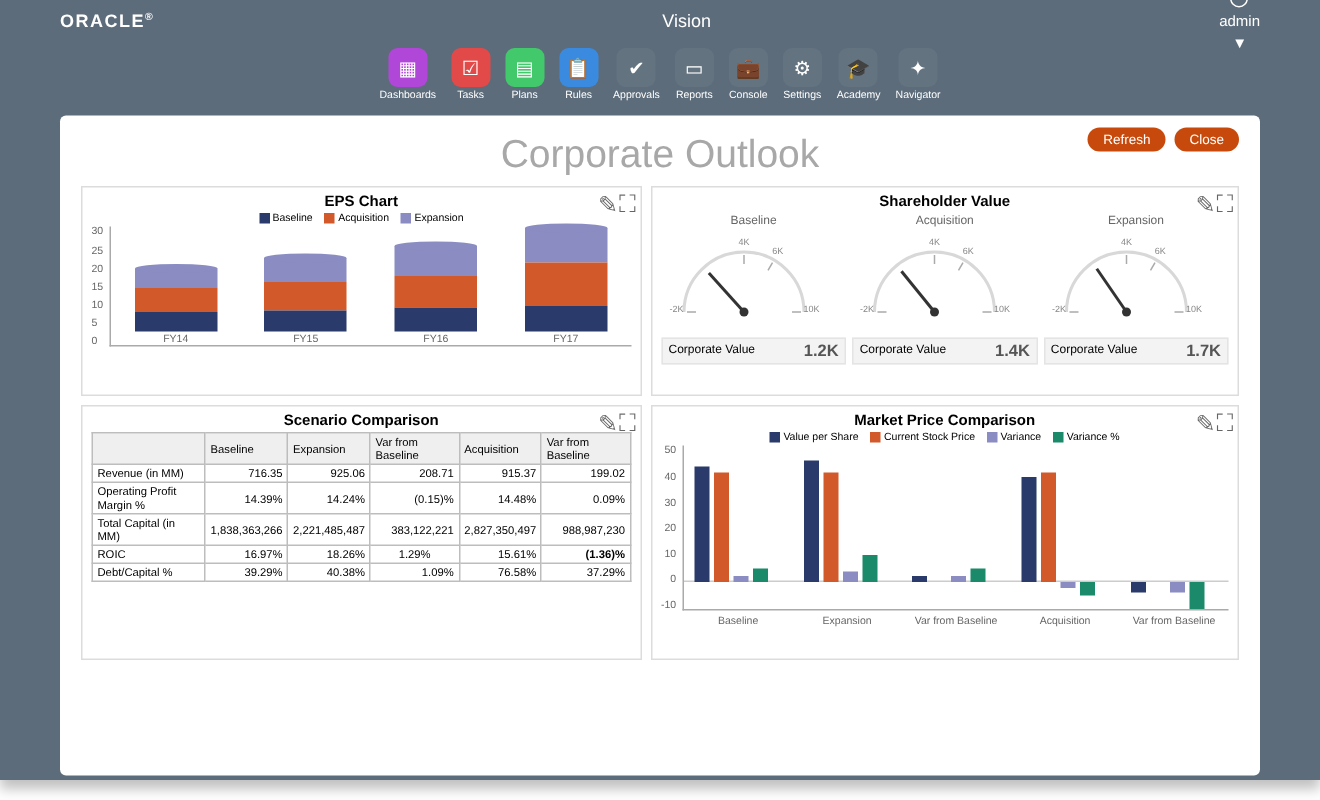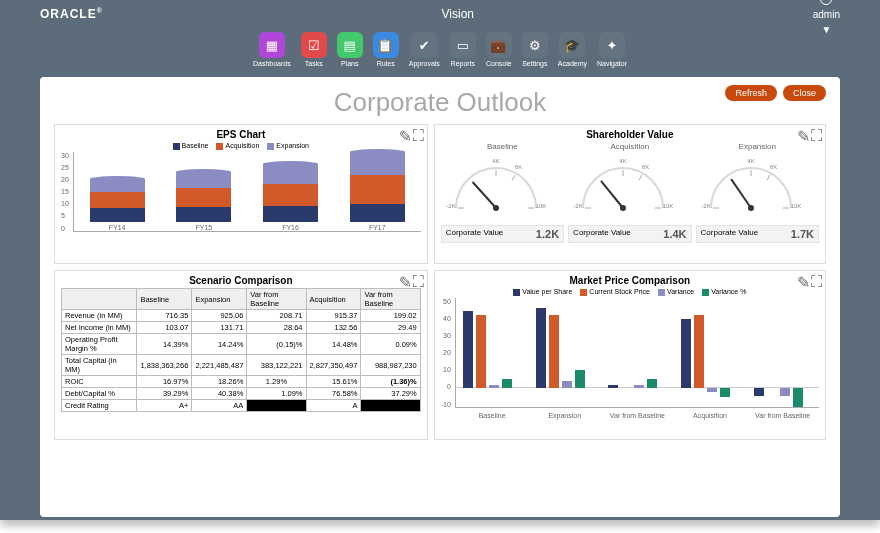--- a/index.html
+++ b/index.html
@@ -296,28 +296,20 @@
           <tbody>
               <tr>
                 <td>Revenue (in MM)</td>
                 <td style="text-align: right;">716.35</td>
                 <td style="text-align: right;">925.06</td>
                 <td style="text-align: right;">208.71</td>
                 <td style="text-align: right;">915.37</td>
                 <td style="text-align: right;">199.02</td>
               </tr>
               <tr>
-                <td>Net Income (in MM)</td>
-                <td style="text-align: right;">103.07</td>
-                <td style="text-align: right;">131.71</td>
-                <td style="text-align: right;">28.64</td>
-                <td style="text-align: right;">132.56</td>
-                <td style="text-align: right;">29.49</td>
-              </tr>
-              <tr>
                 <td>Operating Profit Margin %</td>
                 <td style="text-align: right;">14.39%</td>
                 <td style="text-align: right;">14.24%</td>
                 <td style="text-align: right;">(0.15)%</td>
                 <td style="text-align: right;">14.48%</td>
                 <td style="text-align: right;">0.09%</td>
               </tr>
               <tr>
                 <td>Total Capital (in MM)</td>
                 <td style="text-align: right;">1,838,363,266</td>
@@ -334,28 +326,20 @@
                 <td style="text-align: right;">15.61%</td>
                 <td style="text-align: right; font-weight: bold;">(1.36)%</td>
               </tr>
               <tr>
                 <td>Debt/Capital %</td>
                 <td style="text-align: right;">39.29%</td>
                 <td style="text-align: right;">40.38%</td>
                 <td style="text-align: right;">1.09%</td>
                 <td style="text-align: right;">76.58%</td>
                 <td style="text-align: right;">37.29%</td>
-              </tr>
-              <tr>
-                <td>Credit Rating</td>
-                <td style="text-align: right;">A+</td>
-                <td style="text-align: right;">AA</td>
-                <td class="blackcell"></td>
-                <td style="text-align: right;">A</td>
-                <td class="blackcell"></td>
               </tr>
             </tbody>
         </table>
       </div>
 
       <div class="panel">
         <div class="panel-tools">
           <span class="tool">✎</span>
           <span class="tool">⛶</span>
         </div>

